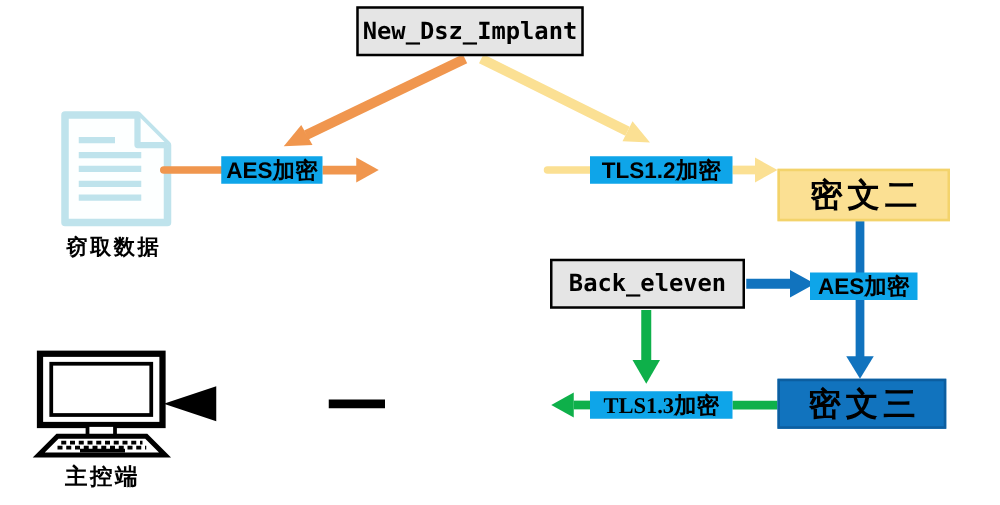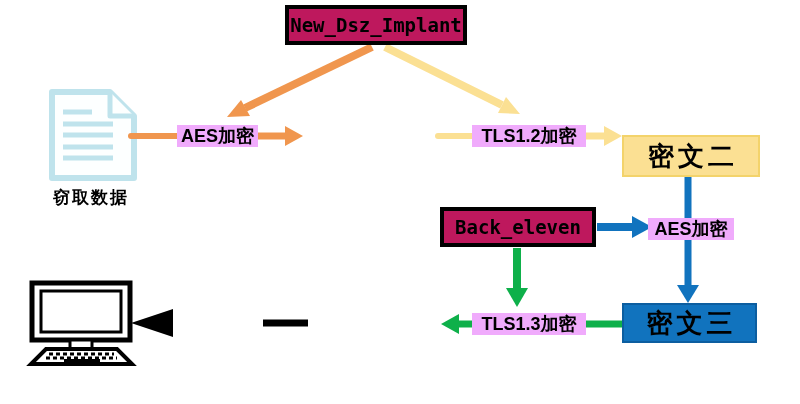--- a/index.html
+++ b/index.html
@@ -4,43 +4,43 @@
 <style>
   html,body{margin:0;padding:0;background:#fff;}
   .stage{
     position:relative;width:800px;height:404px;background:#fff;
     font-family:"Liberation Sans",sans-serif;overflow:hidden;
   }
   .stage svg{position:absolute;left:0;top:0;}
   
   .pbox{
     position:absolute;box-sizing:border-box;display:flex;align-items:center;justify-content:center;
-    background:#be185d;border:4px solid #000000;color:#000;
+    background:#e5e5e5;border:2px solid #000000;color:#000;
     font-family:"DejaVu Sans Mono",monospace;font-size:19px;font-weight:bold;white-space:nowrap;
   }
   #implant{left:285px;top:5px;width:182px;height:40px;}
   #backeleven{left:440px;top:207px;width:156px;height:40px;}
   
   .cipher{
     position:absolute;box-sizing:border-box;display:flex;align-items:center;justify-content:center;
     color:#000;font-weight:bold;font-size:26px;letter-spacing:4px;text-indent:4px;white-space:nowrap;
   }
   #cipher1{left:302px;top:113px;width:135px;height:45px;background:var(--orange);border:2px solid var(--orangeBorder);}
   #cipher2{left:622px;top:115px;width:138px;height:42px;background:var(--yellow);border:2px solid var(--yellowBorder);margin-top:20px;}
   #cipher3{left:622px;top:303px;width:135px;height:40px;background:var(--blue);border:2px solid var(--blueBorder);}
   #cipher4{left:308px;top:303px;width:132px;height:42px;background:var(--green);border:2px solid var(--greenBorder);}
   
   .elabel{
-    position:absolute;background:#f0abfc;color:#000;font-weight:bold;font-size:18px;
+    position:absolute;background:#0ea5e9;color:#000;font-weight:bold;font-size:18px;
     line-height:22px;text-align:center;white-space:nowrap;
   }
   #aes1{left:177px;top:125px;width:81px;}
   #tls12{left:472px;top:125px;width:114px;}
   #aes2{left:648px;top:218px;width:86px;}
-  #tls13{left:472px;top:313px;width:114px;}
+  #tls13{left:472px;top:313px;width:114px;font-family:Liberation Serif, serif;}
   #send{left:173px;top:312px;width:92px;}
   
   .nlabel{position:absolute;color:#000;font-weight:bold;text-align:center;letter-spacing:2px;white-space:nowrap;}
   #stolen{left:40px;top:186px;width:102px;font-size:17px;}
   #master{left:34px;top:369px;width:96px;font-size:18px;}
   
   .ln{fill:none;}
   .s-orange{stroke:var(--orange);} .f-orange{fill:var(--orange);stroke:none;}
   .s-yellow{stroke:var(--yellow);} .f-yellow{fill:var(--yellow);stroke:none;}
   .s-blue{stroke:var(--blue);}     .f-blue{fill:var(--blue);stroke:none;}
@@ -137,14 +137,15 @@
 
   <div class="cipher" id="cipher2">密文二</div>
   <div class="cipher" id="cipher3">密文三</div>
 
   <div class="elabel" id="aes1">AES加密</div>
   <div class="elabel" id="tls12">TLS1.2加密</div>
   <div class="elabel" id="aes2">AES加密</div>
   <div class="elabel" id="tls13">TLS1.3加密</div>
 
   <div class="nlabel" id="stolen">窃取数据</div>
+  <div class="nlabel" id="master">主控端</div>
 
 </div>
 
 </body></html>

